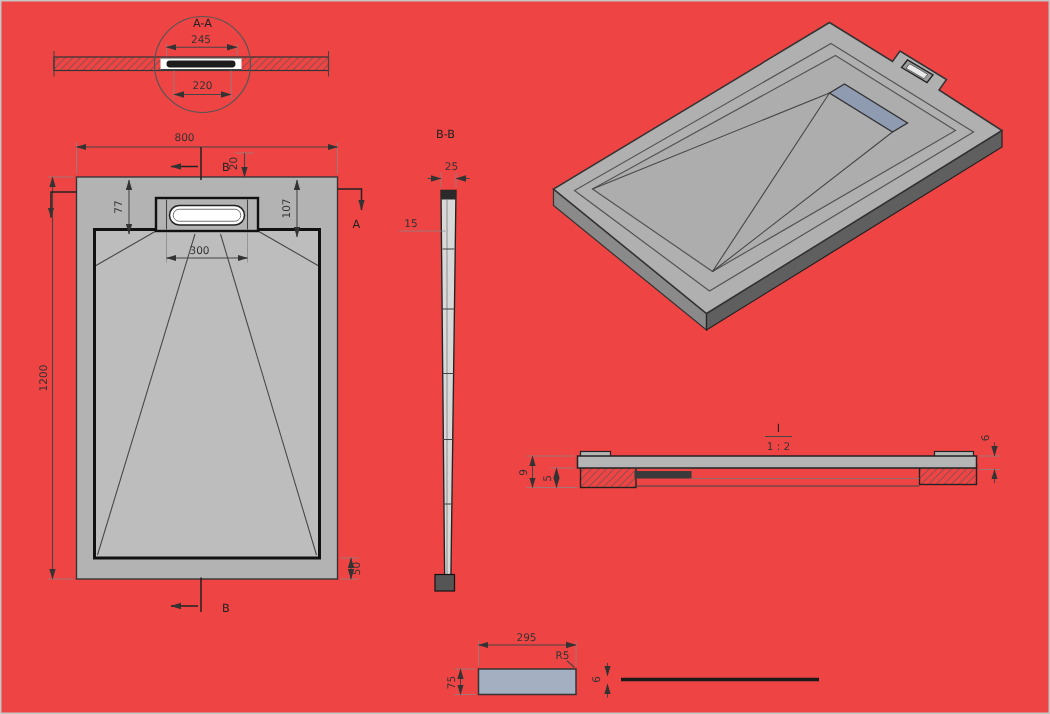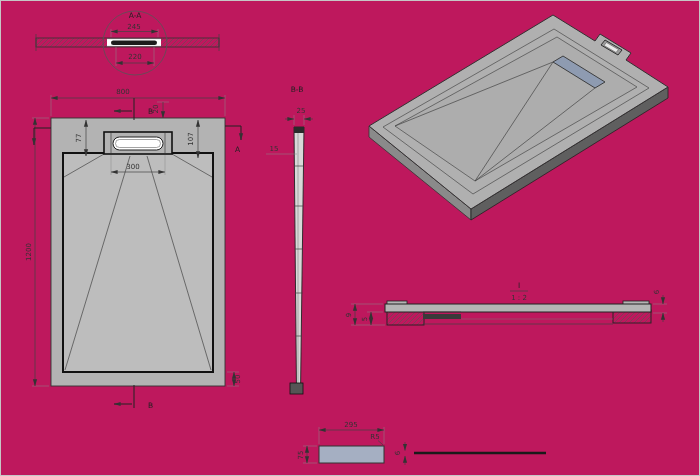--- a/index.html
+++ b/index.html
@@ -1,19 +1,19 @@
 <!DOCTYPE html>
 <html><head>
 <meta charset="utf-8">
 <style>
   html,body{margin:0;padding:0;background:#fff;}
   #canvas{
     position:relative;
     width:700px;height:476px;
-    background:#be185d;
+    background:#ef4444;
     border:1px solid #c6c6c6;
     box-sizing:border-box;
     font-family:"DejaVu Sans","Liberation Sans",sans-serif;
     overflow:hidden;
   }
   svg{display:block;}
   text{
     font-family:"DejaVu Sans","Liberation Sans",sans-serif;
     font-size:7px;
     fill:#333;

